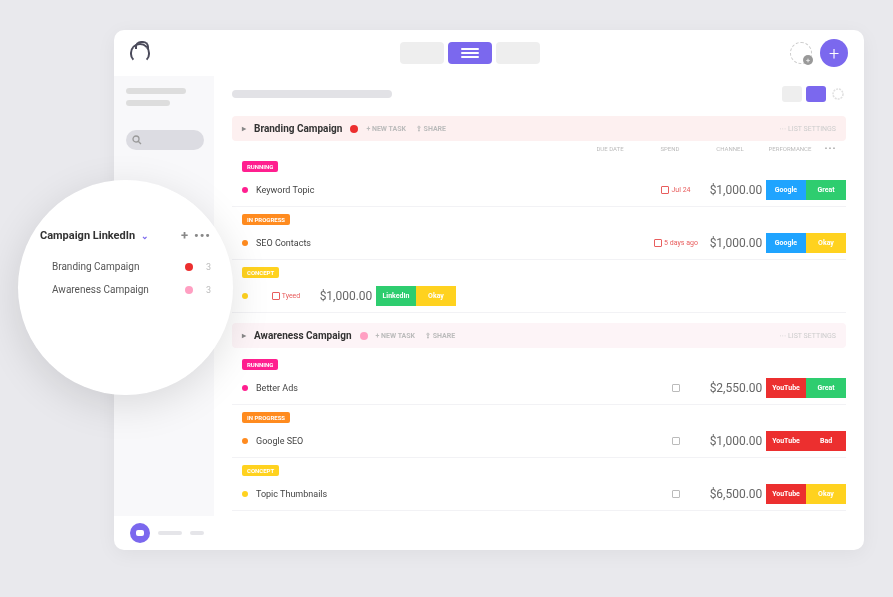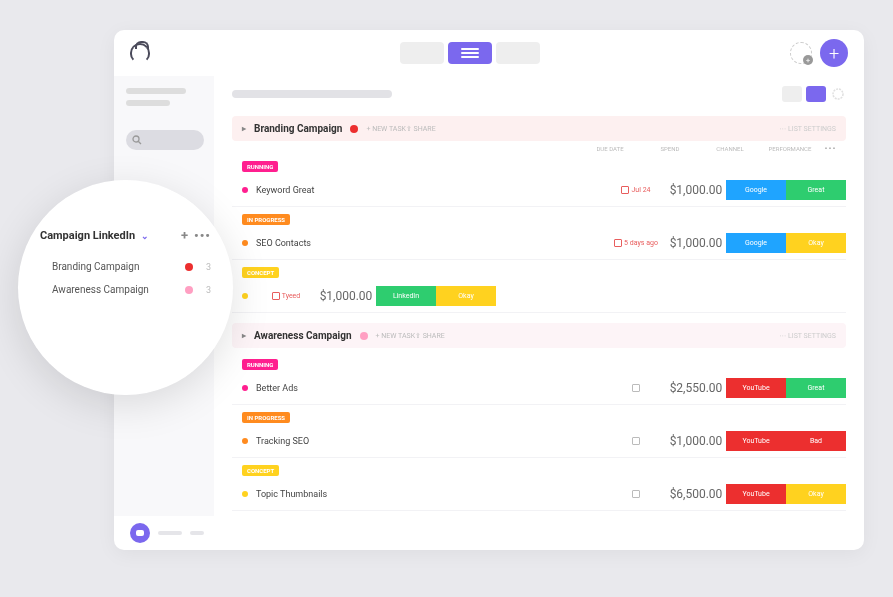--- a/index.html
+++ b/index.html
@@ -28,40 +28,40 @@
   .mhead{display:flex;align-items:center;margin-bottom:14px}
   .mhead .bar{height:8px;background:#e2e2e6;border-radius:4px}
   .view-opts{margin-left:auto;display:flex;gap:4px;align-items:center}
   .vo{width:20px;height:16px;border-radius:3px;background:#eee}
   .vo.act{background:#7b68ee}
   .gear{width:16px;height:16px;opacity:.3}
   .group-head{background:#fdf0f0;border-radius:4px;padding:7px 10px;display:flex;align-items:center;gap:8px;font-size:10px;font-weight:700;color:#333;margin-bottom:4px}
   .group-head.pink{background:#fdf4f7}
   .chev{font-size:8px;color:#888}
   .gdot{width:8px;height:8px;border-radius:50%}
-  .gh-actions{font-size:7px;color:#bbb;font-weight:400;display:flex;}
+  .gh-actions{font-size:7px;color:#bbb;font-weight:700;display:flex;gap:10px}
   .gh-right{margin-left:auto;font-size:7px;color:#ccc;font-weight:400}
   .cols{display:flex;font-size:6px;color:#bbb;text-transform:uppercase;padding:0 10px 2px;gap:0}
   .cols .sp{flex:1}
   .cols div{text-align:center}
   .cols .c1{width:60px}
   .cols .c2{width:60px}
   .cols .c3{width:60px}
   .cols .c4{width:60px}
   .dots{margin-left:4px;color:#999;font-size:12px;line-height:6px}
   .status-tag{display:inline-block;font-size:6px;font-weight:700;color:#fff;padding:2px 5px;border-radius:2px;margin:4px 0 2px 10px;text-transform:uppercase}
   .row{display:flex;align-items:center;padding:6px 0 6px 10px;border-bottom:1px solid #f2f2f5;font-size:9px;color:#444}
   .rdot{width:6px;height:6px;border-radius:50%;margin-right:8px}
   .rname{flex:1}
   .rdue{width:60px;font-size:7px;text-align:center;display:flex;align-items:center;justify-content:center;gap:2px}
   .rdue.red{color:#e85d5d}
   .rdue.gray{color:#bbb}
   .cal{width:8px;height:8px;border:1px solid currentColor;border-radius:1px;position:relative}
   .rspend{width:60px;font-size:12px;color:#666;text-align:center}
-  .rbtn{width:60px;height:20px;font-size:7px;color:#fff;display:flex;align-items:center;justify-content:center;font-weight:400}
+  .rbtn{width:40px;height:20px;font-size:7px;color:#fff;display:flex;align-items:center;justify-content:center;font-weight:700}
   .gap{height:10px}
   .footer{height:34px;display:flex;align-items:center;padding:0 16px;gap:8px}
   .chat{width:20px;height:20px;background:#7b68ee;border-radius:50%;display:flex;align-items:center;justify-content:center}
   .chat:before{content:"";width:8px;height:6px;background:#fff;border-radius:2px}
   .fline{width:24px;height:4px;background:#e5e5e9;border-radius:2px}
   
   .pop{position:absolute;top:180px;left:18px;width:215px;height:215px;background:#fff;border-radius:50%;box-shadow:0 10px 40px rgba(0,0,0,0.12);padding:48px 22px 0;}
   .pop-head{display:flex;align-items:center;gap:6px;font-size:11px;font-weight:700;color:#333;margin-bottom:12px}
   .pop-head .chv{color:#7b68ee;font-size:9px}
   .pop-head .sp{flex:1}
@@ -127,21 +127,21 @@
             <span class="gh-right">⋯ LIST SETTINGS</span>
           </div><div class="cols">
             <div class="sp"></div>
             <div class="c1">DUE DATE</div>
             <div class="c2">SPEND</div>
             <div class="c3">CHANNEL</div>
             <div class="c4">PERFORMANCE</div>
             <div class="dots">⋯</div>
           </div><span class="status-tag" style="background: rgb(255, 31, 143);">RUNNING</span><div class="row">
             <span class="rdot" style="background:#ff1f8f"></span>
-            <span class="rname">Keyword Great</span>
+            <span class="rname">Keyword Topic</span>
             <span class="rdue red"><span class="cal"></span>Jul 24</span>
             <span class="rspend">$1,000.00</span>
             <span class="rbtn" style="background:#1fa4ff">Google</span>
             <span class="rbtn" style="background:#2ecd6f">Great</span>
           </div><span class="status-tag" style="background: rgb(255, 139, 31);">IN PROGRESS</span><div class="row">
             <span class="rdot" style="background:#ff8b1f"></span>
             <span class="rname">SEO Contacts</span>
             <span class="rdue red"><span class="cal"></span>5 days ago</span>
             <span class="rspend">$1,000.00</span>
             <span class="rbtn" style="background:#1fa4ff">Google</span>
@@ -165,21 +165,21 @@
             <span class="rdot" style="background:#ff1f8f"></span>
             <span class="rname">Better Ads</span>
             <span class="rdue gray">
               <span class="cal"></span>
             </span>
             <span class="rspend">$2,550.00</span>
             <span class="rbtn" style="background:#ec2f2f">YouTube</span>
             <span class="rbtn" style="background:#2ecd6f">Great</span>
           </div><span class="status-tag" style="background: rgb(255, 139, 31);">IN PROGRESS</span><div class="row">
             <span class="rdot" style="background:#ff8b1f"></span>
-            <span class="rname">Tracking SEO</span>
+            <span class="rname">Google SEO</span>
             <span class="rdue gray">
               <span class="cal"></span>
             </span>
             <span class="rspend">$1,000.00</span>
             <span class="rbtn" style="background:#ec2f2f">YouTube</span>
             <span class="rbtn" style="background:#ec2f2f">Bad</span>
           </div><span class="status-tag" style="background: rgb(255, 210, 31);">CONCEPT</span><div class="row">
             <span class="rdot" style="background:#ffd21f"></span>
             <span class="rname">Topic Thumbnails</span>
             <span class="rdue gray">

